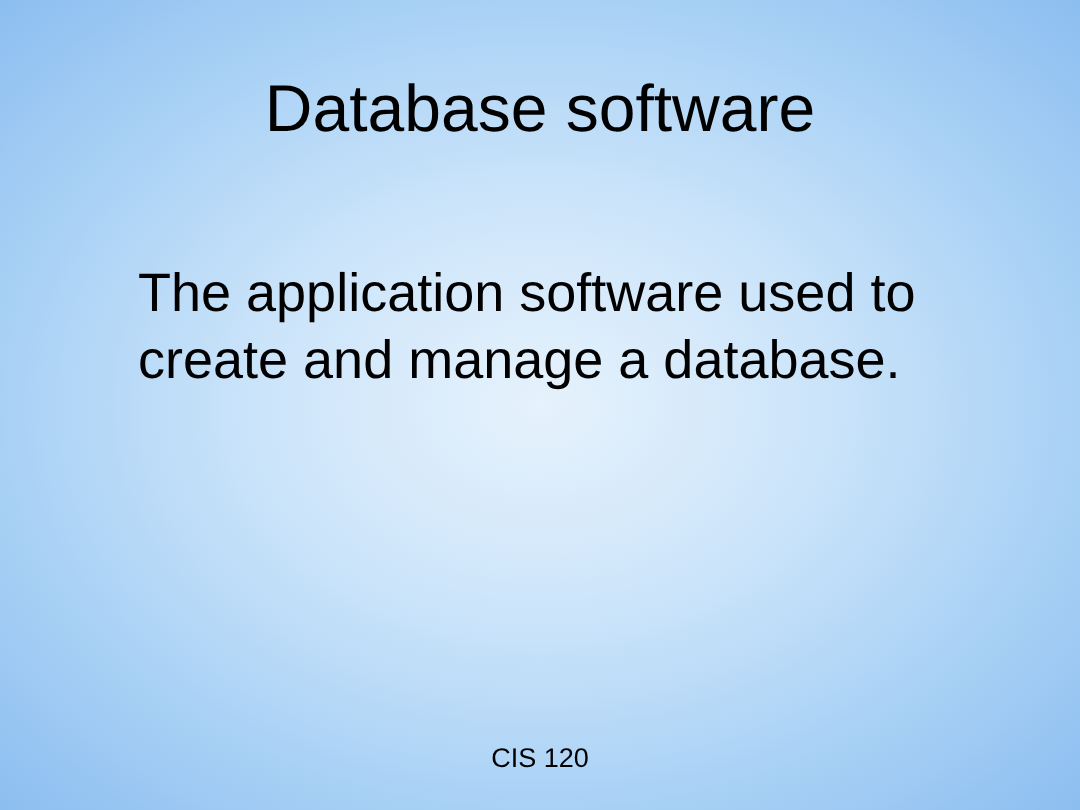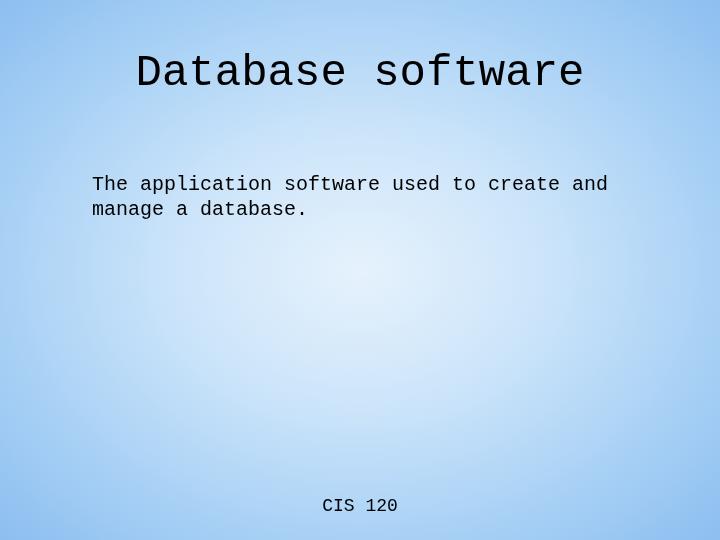--- a/index.html
+++ b/index.html
@@ -7,37 +7,36 @@
     body {
       font-family: Arial, Helvetica, sans-serif;
       background: radial-gradient(ellipse at center, #e6f2fc 0%, #cde5fa 35%, #aed4f6 65%, #8cbef0 100%);
       position: relative;
       color: #000;
     }
     .slide {
       width: 100%;
       height: 100%;
       position: relative;
-      font-family: Liberation Mono, monospace;
     }
     .title {
       position: absolute;
       top: 48px;
       left: 0;
       width: 100%;
       text-align: center;
       font-size: 44px;
       font-weight: 400;
     }
     .body-text {
       position: absolute;
       top: 172px;
       left: 92px;
       right: 92px;
-      font-size: 20px;
+      font-size: 36px;
       line-height: 1.25;
       font-weight: 400;
     }
     .footer {
       position: absolute;
       bottom: 24px;
       left: 0;
       width: 100%;
       text-align: center;
       font-size: 18px;

